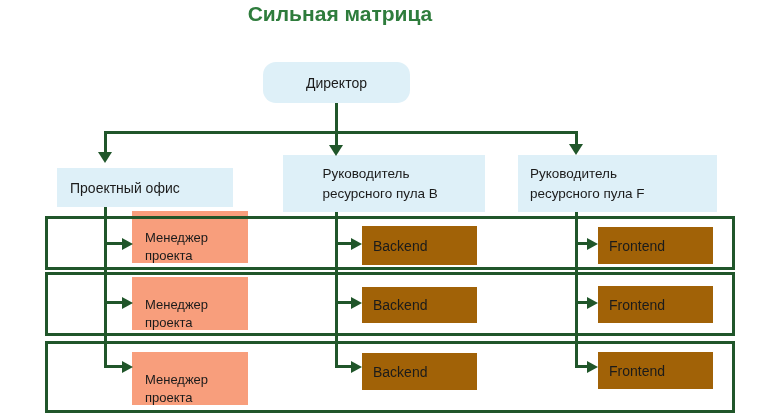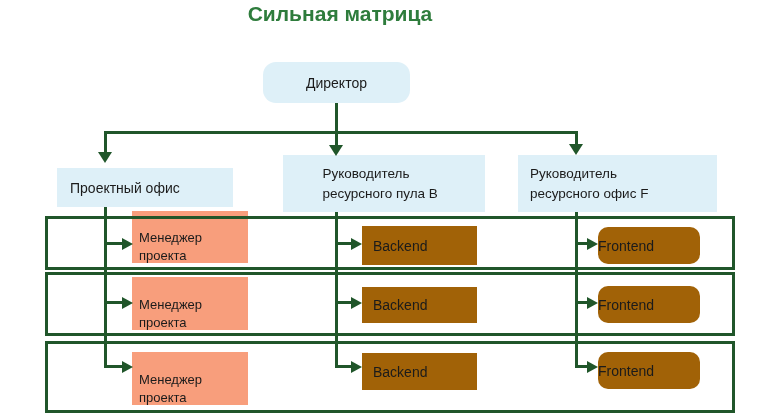--- a/index.html
+++ b/index.html
@@ -19,23 +19,23 @@
   .orange{background:#f89e7c;}
   .green{background:#a16207;}
   .center{justify-content:center;text-align:center;border-radius:13px;}
   .padded{padding-left:13px;}
   .director{left:263px;top:62px;width:147px;height:41px;}
   .office{left:57px;top:168px;width:176px;height:39px;}
   .pool-b{left:283px;top:155px;width:202px;height:57px;font-size:13.5px;line-height:20px;justify-content:center;}
   .pool-f{left:518px;top:155px;width:199px;height:57px;font-size:13.5px;line-height:20px;}
   .pool-b .wrap,.pool-f .wrap{display:block;max-width:135px;padding-left:12px;}
   .pm{left:132px;width:116px;font-size:13px;line-height:18px;}
-  .pm .wrap{display:block;max-width:100px;padding-left:7px;margin-top:20px;}
+  .pm .wrap{display:block;max-width:100px;padding-left:13px;margin-top:20px;}
   .be{left:362px;width:115px;padding-left:11px;}
-  .fe{left:598px;width:102px;border-radius:10px;}
+  .fe{left:598px;width:115px;padding-left:11px;}
   .row-frame{
     position:absolute;left:45px;width:690px;box-sizing:border-box;
     border:3px solid #20562a;background:transparent;z-index:2;
   }
   .vline,.hline{position:absolute;background:#20562a;z-index:3;}
   .vline{width:3px;}
   .hline{height:3px;}
   .arr-down{
     position:absolute;width:0;height:0;z-index:3;
     border-left:7px solid transparent;border-right:7px solid transparent;
@@ -66,21 +66,21 @@
   <div class="vline" style="left:575px;top:131px;height:13px;"></div>
   <div class="arr-down" style="left:569px;top:144px;"></div>
 
   <div class="box blue padded office">
     <span>Проектный офис</span>
   </div>
   <div class="box blue pool-b">
     <span class="wrap">Руководитель ресурсного пула B</span>
   </div>
   <div class="box blue pool-f">
-    <span class="wrap">Руководитель ресурсного офис F</span>
+    <span class="wrap">Руководитель ресурсного пула F</span>
   </div>
 
   <div class="row-frame" style="top:216px;height:54px;"></div>
   <div class="row-frame" style="top:272px;height:64px;"></div>
   <div class="row-frame" style="top:341px;height:72px;"></div>
 
   <div class="vline" style="left:104px;top:207px;height:161px;"></div>
   <div class="vline" style="left:335px;top:212px;height:156px;"></div>
   <div class="vline" style="left:575px;top:212px;height:156px;"></div>
 

